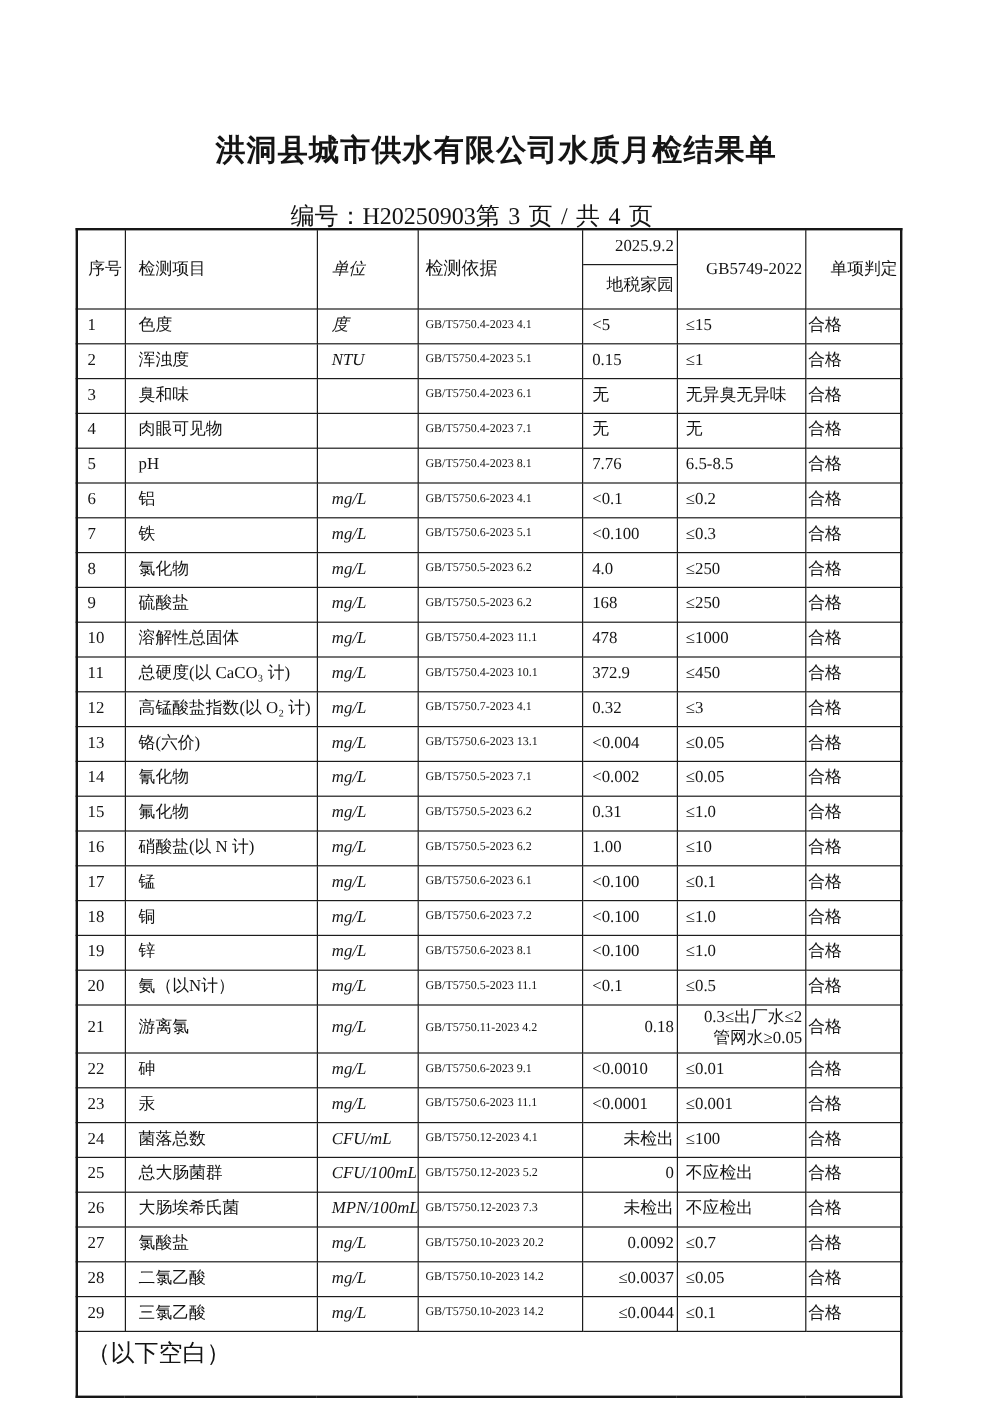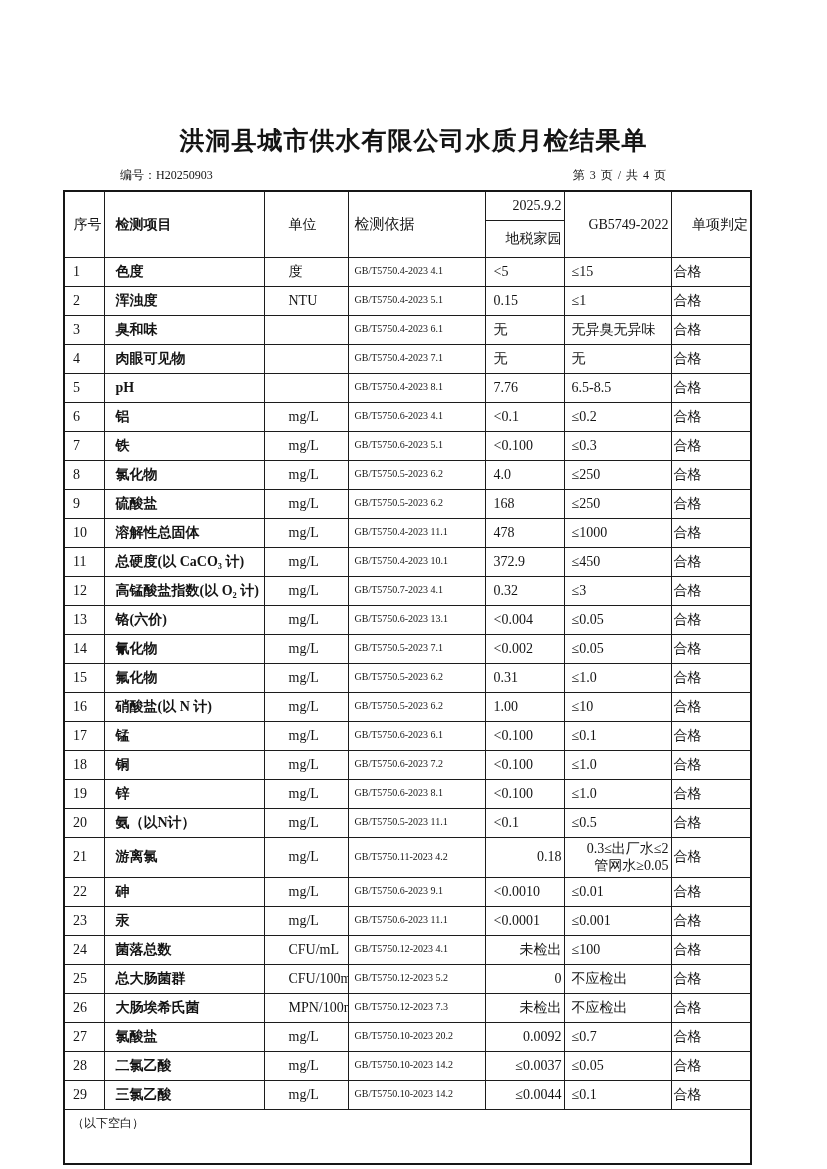--- a/index.html
+++ b/index.html
@@ -11,37 +11,37 @@
     position: relative;
     width: 827px;
     height: 1169px;
     background: #ffffff;
     font-family: "Liberation Serif", serif;
     color: #141414;
     overflow: hidden;
   }
   .title {
     position: absolute;
-    top: 124px;
+    top: 108px;
     left: 0;
     width: 100%;
     margin: 0;
     text-align: center;
     font-size: 25px;
     font-weight: bold;
     letter-spacing: 1px;
   }
   .meta {
     position: absolute;
     top: 167px;
     left: 63px;
     width: 687px;
     display: flex;
-    justify-content: space-between;
-    font-size: 12px;
+    justify-content: center;
+    font-size: 20px;
   }
   .meta .serial { margin-left: 57px; }
   .meta .pageno { margin-right: 83px; letter-spacing: 1px; }
 
   table.results {
     position: absolute;
     top: 190px;
     left: 63px;
     width: 687px;
     border-collapse: collapse;
@@ -58,32 +58,32 @@
     overflow: hidden;
     white-space: nowrap;
     line-height: 1.25;
     box-sizing: border-box;
   }
   thead tr.h1 th { height: 29px; }
   thead tr.h2 th { height: 37px; }
   tbody td { height: 29px; }
   th.center, td.center { text-align: right; padding-left: 2px; }
   .c-no   { padding-left: 8px; }
-  .c-item { padding-left: 11px; font-weight: bold; }
-  .c-unit { padding-left: 24px; }
+  .c-item { padding-left: 11px; }
+  .c-unit { padding-left: 12px; font-style: italic; }
   .c-method { padding-left: 6px; font-size: 10px; }
   .c-sample { padding-left: 8px; }
   .c-standard { padding-left: 7px; margin-top: 24px; }
   .c-judge { padding-left: 2px; }
   td.multiline { white-space: normal; padding-top: 2px; padding-bottom: 2px; }
   tfoot td {
     height: 55px;
     vertical-align: top;
     padding: 6px 2px 0 7px;
-    font-size: 12px;
+    font-size: 20px;
     white-space: normal;
   }
 </style>
 </head>
 <body>
 
 <div class="page">
 
   <h1 class="title">洪洞县城市供水有限公司水质月检结果单</h1>
 

